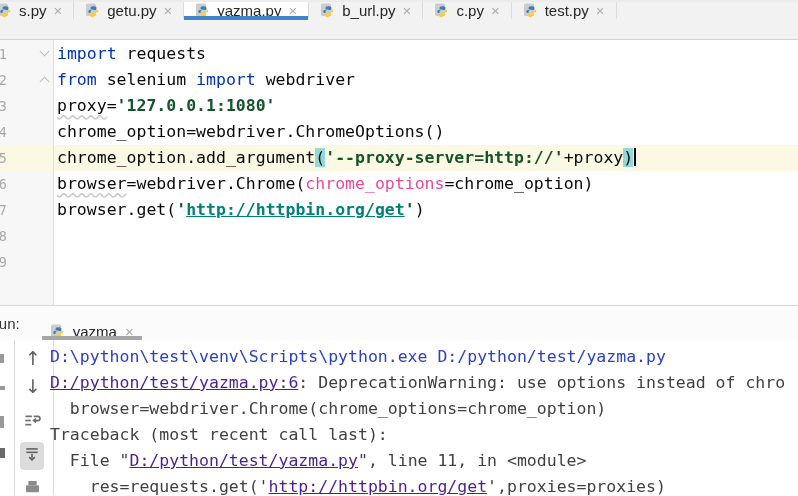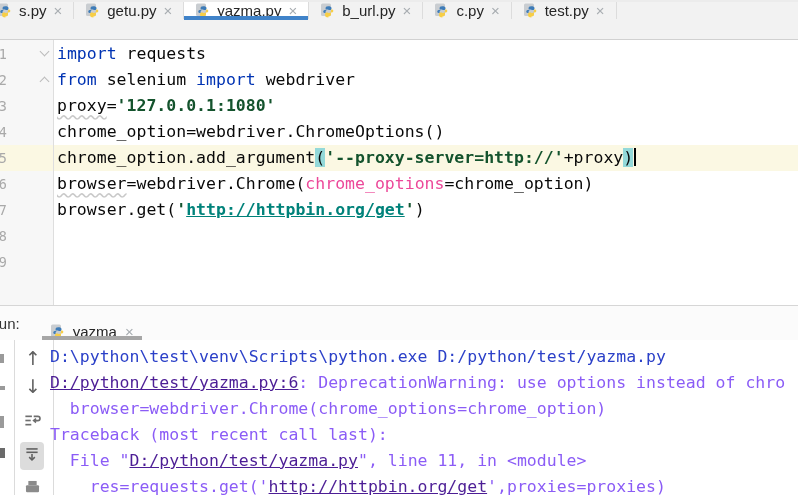--- a/index.html
+++ b/index.html
@@ -73,21 +73,21 @@
   .run-tab .close { color:#A7ACB0; font-size:15px; margin-left:8px; }
   
   .console {
     position:relative; height:155px; background:#ffffff; overflow:hidden;
     font-family:"DejaVu Sans Mono", monospace; font-size:16.5px;
   }
   .v-sep { position:absolute; top:0; bottom:0; width:1px; background:#DBDBDB; }
   .console-lines { position:absolute; left:0; right:0; top:4px; }
   .console-line { height:26px; line-height:26px; white-space:pre; padding-left:50px; }
   .sys   { color:#2B40C8; }
-  .err   { color:#8b5cf6;text-align:right; }
+  .err   { color:#404040;text-align:right; }
   .lnk   { color:#4c1d95; text-decoration:underline; }
   .ctool { position:absolute; color:#616161; }
   .arrow-btn { font-size:19px; font-family:"DejaVu Sans", sans-serif; line-height:1; }
   .tool-sel { background:#DCDCDC; border-radius:4px; padding:3px; }
   .frag { position:absolute; background:#9A9A9A; }
 </style>
 </head>
 <body>
 
 <div class="tabbar" id="tabbar">

